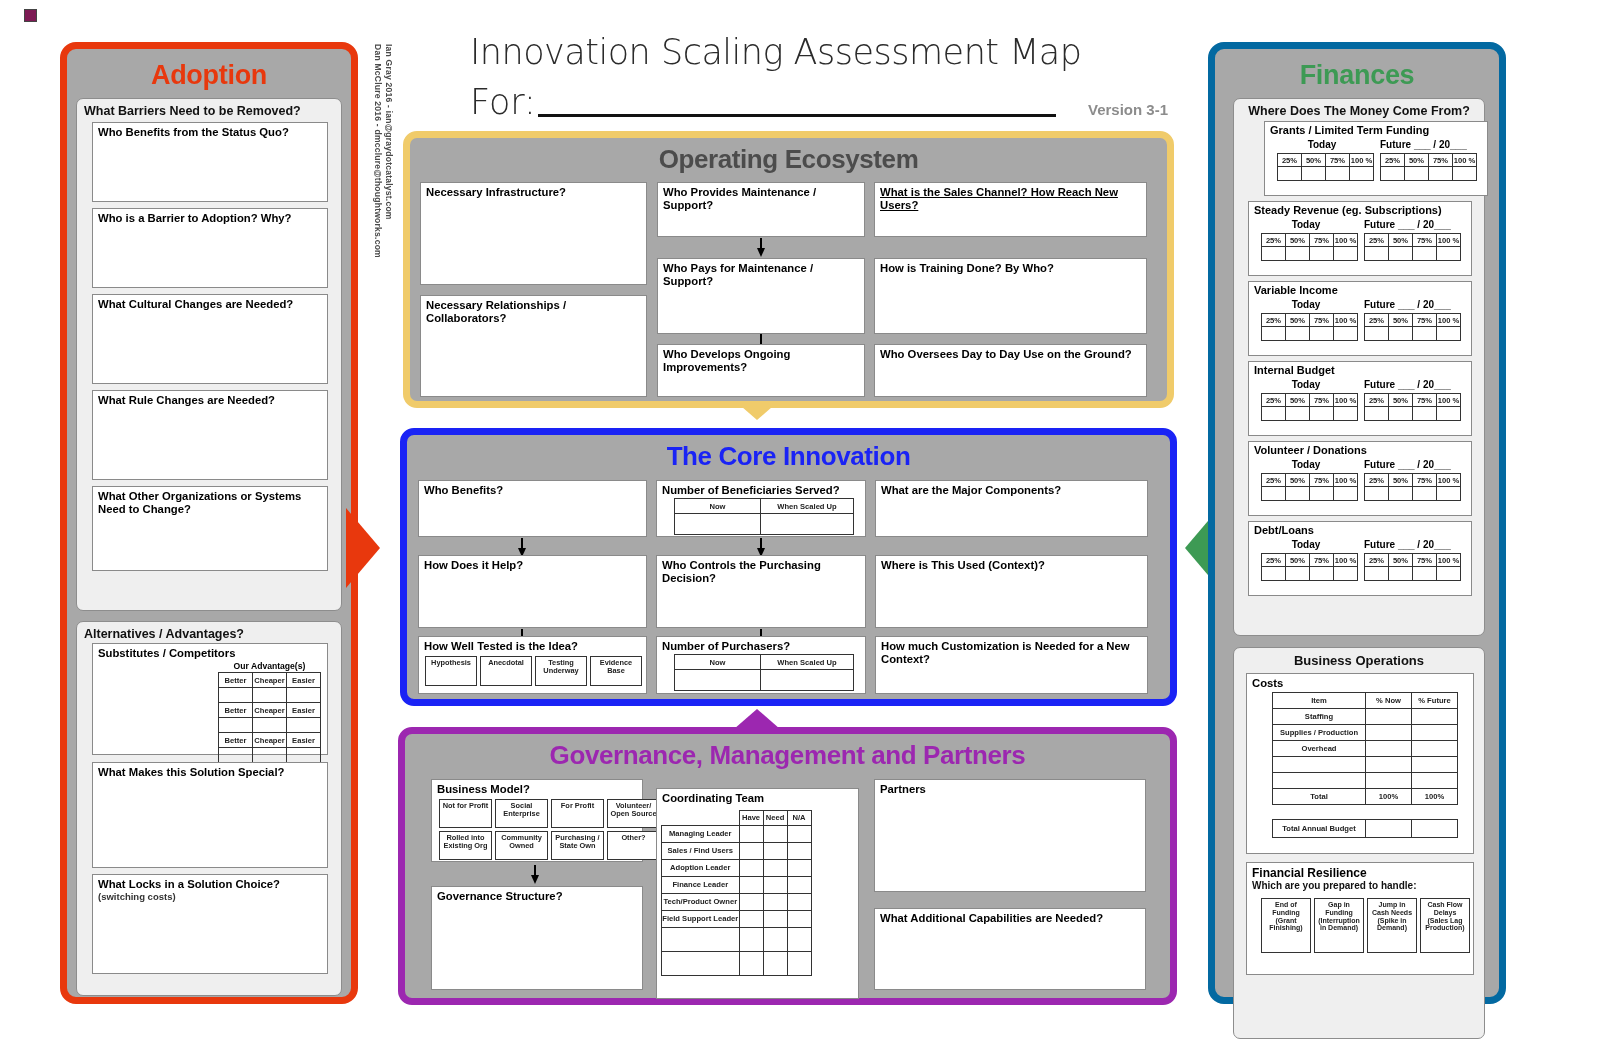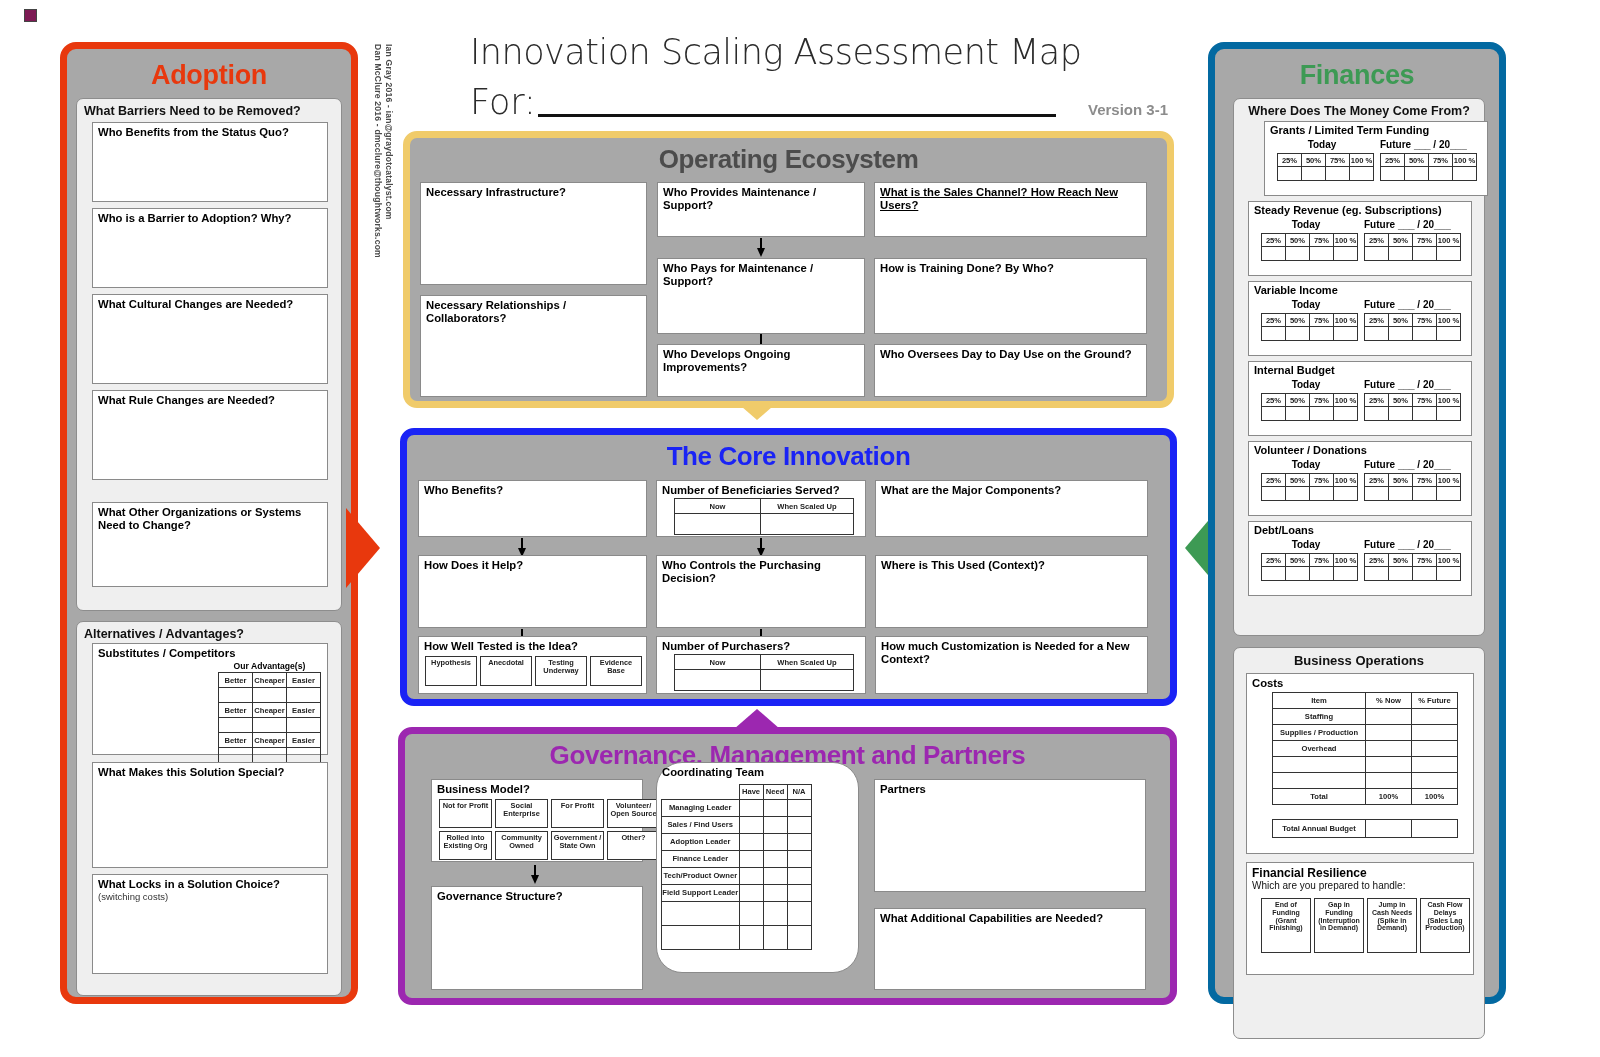--- a/index.html
+++ b/index.html
@@ -26,21 +26,21 @@
   .t-core{font-size:26px;color:#1a23f5;padding-top:6px;letter-spacing:-.4px;}
   .t-gov{font-size:26px;color:#9c27b0;padding-top:6px;letter-spacing:-.4px;}
 
   
   .group{background:#efefef;border:1px solid #8d8d8d;border-radius:7px;}
   .group-h{font-size:12.5px;font-weight:bold;color:#111;padding:5px 0 3px 7px;}
 
   
   .qbox{background:#fff;border:1px solid #8a8a8a;}
   .qlabel{font-size:11.3px;color:#000;font-weight:600;padding:3px 4px 0 5px;line-height:1.18;}
-  .qsub{font-size:9.5px;color:#333;font-weight:400;padding:0 20px 0 5px;}
+  .qsub{font-size:9.5px;color:#333;font-weight:700;padding:0 20px 0 5px;}
 
   
   .maintitle{left:470px;top:32px;width:640px;font-size:35px;color:#2b2b2b;
              letter-spacing:-.5px;font-family:"DejaVu Sans",sans-serif;font-weight:300;}
   .forline{left:470px;top:82px;font-size:35px;color:#2b2b2b;font-weight:300;
            font-family:"DejaVu Sans",sans-serif;}
   .blankline{left:538px;top:114px;width:518px;height:3px;background:#111;}
   .version{left:1088px;top:101px;font-size:15px;font-weight:bold;color:#8c8c8c;}
   .credit{left:373px;top:44px;width:26px;height:240px;}
   .credit span{display:block;writing-mode:vertical-rl;font-size:8.6px;color:#4a4a4a;
@@ -99,21 +99,21 @@
       </div>
     <div class="abs qbox" style="left:15px;top:109px;width:236px;height:80px;">
       <div class="qlabel">Who is a Barrier to Adoption? Why?</div>
       </div>
     <div class="abs qbox" style="left:15px;top:195px;width:236px;height:90px;">
       <div class="qlabel">What Cultural Changes are Needed?</div>
       </div>
     <div class="abs qbox" style="left:15px;top:291px;width:236px;height:90px;">
       <div class="qlabel">What Rule Changes are Needed?</div>
       </div>
-    <div class="abs qbox" style="left:15px;top:387px;width:236px;height:85px;margin-top:16px;">
+    <div class="abs qbox" style="left:15px;top:387px;width:236px;height:85px;">
       <div class="qlabel">What Other Organizations or Systems Need to Change?</div>
       </div>
   </div>
 
   <div class="abs group" style="left:9px;top:572px;width:266px;height:375px;">
     <div class="group-h">Alternatives / Advantages?</div>
 
     <div class="abs qbox" style="left:15px;top:21px;width:236px;height:112px;">
       <div class="qlabel">Substitutes / Competitors</div>
       <div class="abs advhdr" style="left:124px;top:17px;width:105px;">Our Advantage(s)</div>
@@ -295,32 +295,32 @@
     <div class="abs optbox" style="left:175px;top:19px;width:53px;height:29px;">
       <div class="t">Volunteer/ Open Source</div>
       </div>
     <div class="abs optbox" style="left:7px;top:51px;width:53px;height:29px;">
       <div class="t">Rolled into Existing Org</div>
       </div>
     <div class="abs optbox" style="left:63px;top:51px;width:53px;height:29px;">
       <div class="t">Community Owned</div>
       </div>
     <div class="abs optbox" style="left:119px;top:51px;width:53px;height:29px;">
-      <div class="t">Government / State Own</div>
+      <div class="t">Purchasing / State Own</div>
       </div>
     <div class="abs optbox" style="left:175px;top:51px;width:53px;height:29px;">
       <div class="t">Other?</div>
       </div>
   </div>
   <div class="abs dn" style="left:125px;top:131px;"></div>
   <div class="abs qbox" style="left:26px;top:152px;width:212px;height:104px;">
     <div class="qlabel">Governance Structure?</div>
     </div>
 
-  <div class="abs qbox" style="left:251px;top:28px;width:203px;height:211px;border-radius:26px;">
+  <div class="abs qbox" style="left:251px;top:54px;width:203px;height:211px;">
     <div class="qlabel">Coordinating Team</div>
     <table class="g abs" style="left:4px;top:21px;">
       <tbody>
           <tr>
             <td style="border:none;width:77px;height:14px;"></td>
           <td style="width:23px;">Have</td>
           <td style="width:23px;">Need</td>
           <td style="width:23px;">N/A</td>
           </tr>
       <tr>

